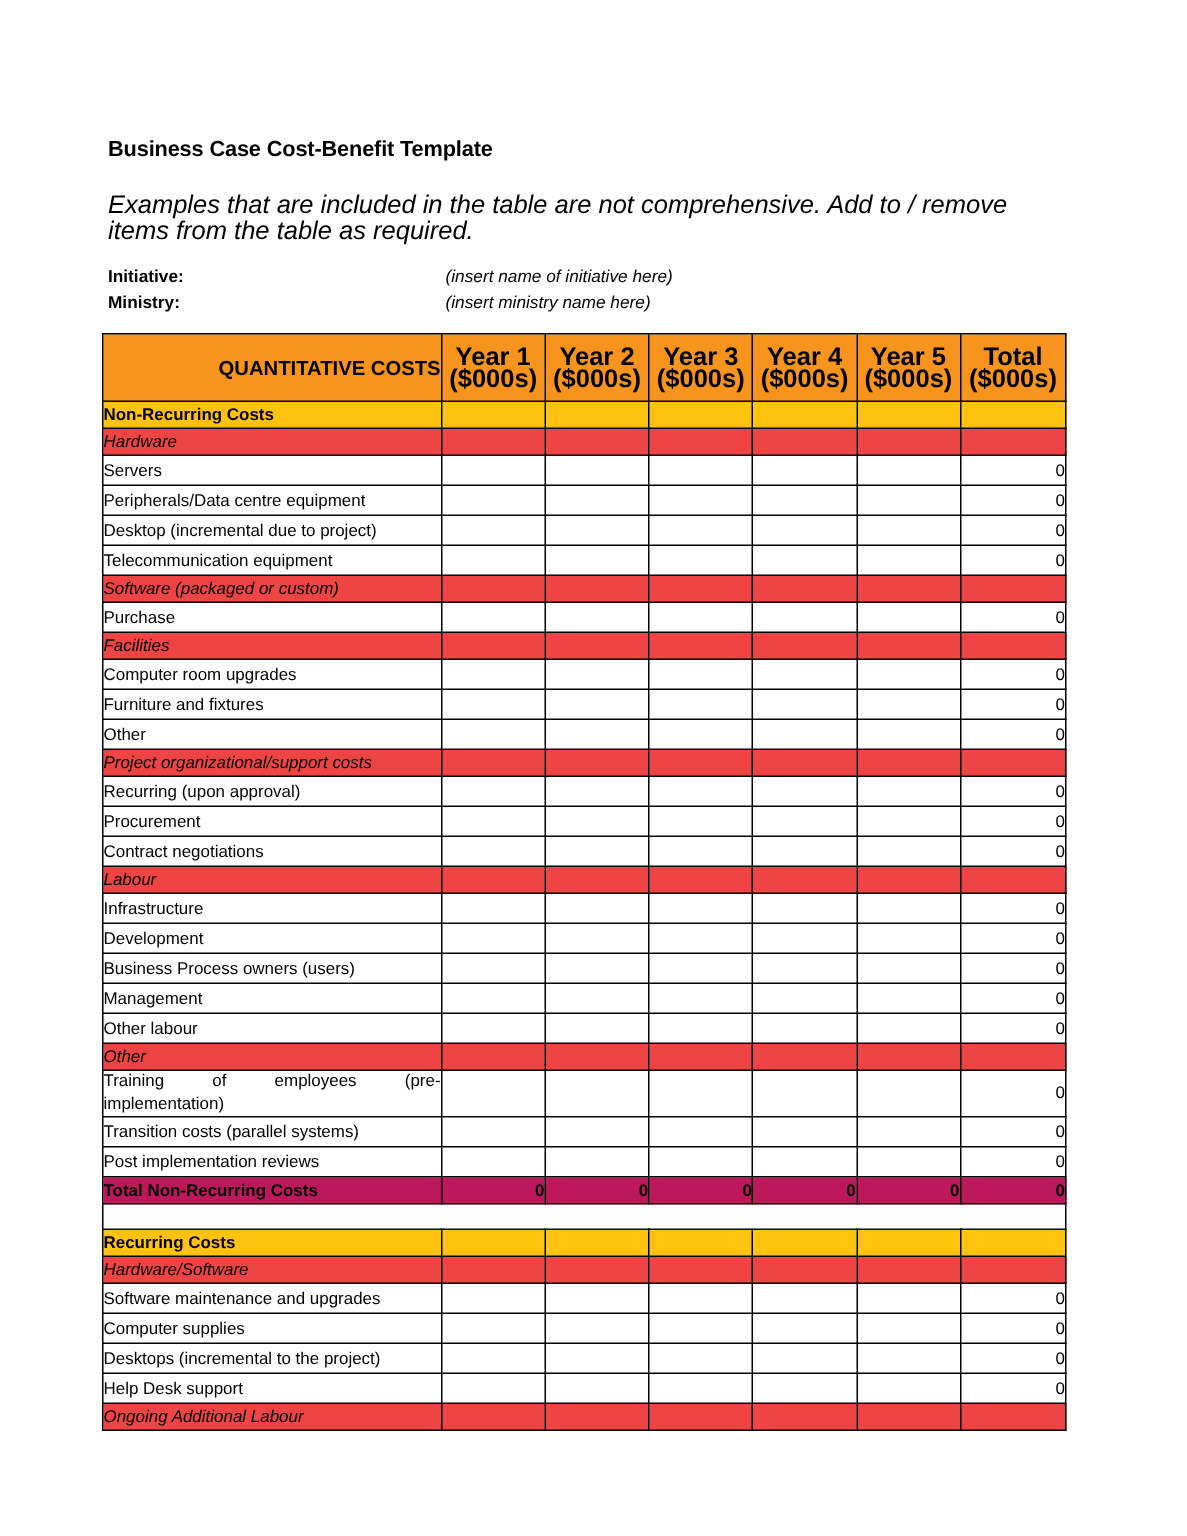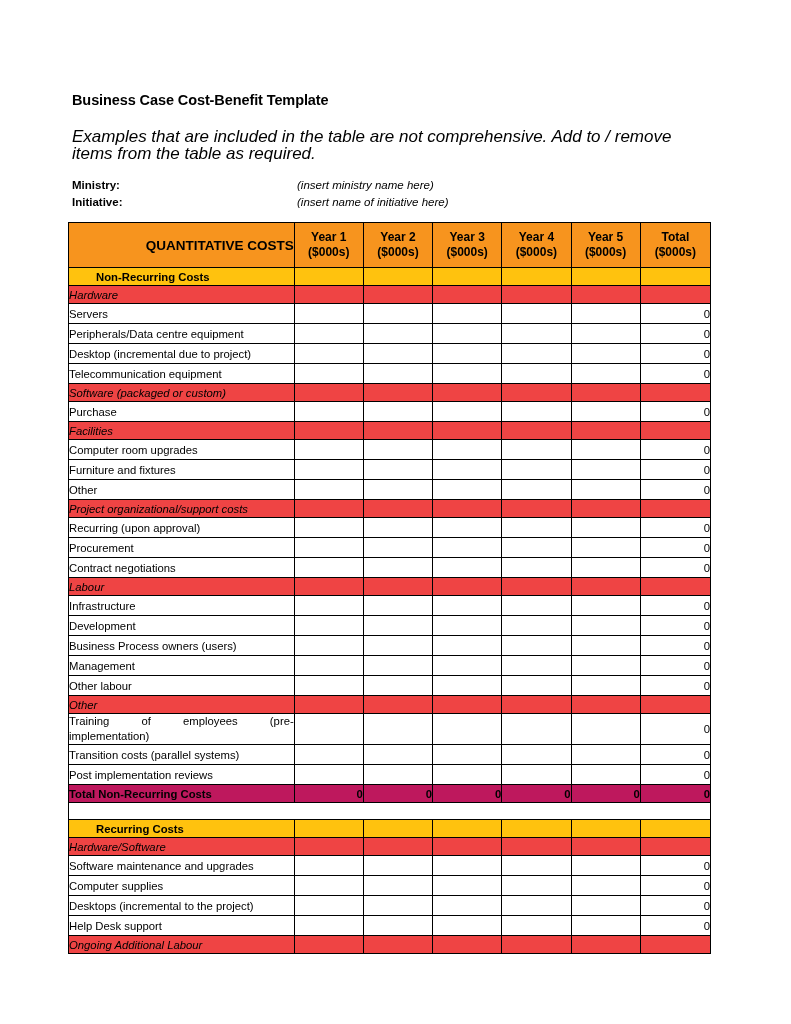--- a/index.html
+++ b/index.html
@@ -105,30 +105,29 @@
   }
   th.hdr-title {
     text-align: right;
     padding: 0 0 0 5px;
     font-size: 13.5px;
     vertical-align: top;
     padding-top: 4px;
   }
   th.hdr-yr {
     text-align: center;
-    font-size: 12px;
+    font-size: 17px;
     padding: 0 1px;
   }
 
   
   tr.group td {
     background: #FFC20E;
     font-weight: bold;
     height: 17px;
-    padding-left: 27px;
   }
   
   tr.sub td {
     background: #ef4444;
     font-style: italic;
     height: 17px;
   }
   
   tr.total td {
     background: #be185d;
@@ -163,26 +162,26 @@
 <body>
 
 <div class="page">
 
   <div class="doc-title">Business Case Cost-Benefit Template</div>
 
   <div class="intro">Examples that are included in the table are not comprehensive.  Add to / remove items from the table as required.</div>
 
   <div class="meta">
     <div class="meta-row">
+      <span class="meta-label">Initiative:</span>
+      <span class="meta-value">(insert name of initiative here)</span>
+    </div>
+    <div class="meta-row">
       <span class="meta-label">Ministry:</span>
       <span class="meta-value">(insert ministry name here)</span>
-    </div>
-    <div class="meta-row">
-      <span class="meta-label">Initiative:</span>
-      <span class="meta-value">(insert name of initiative here)</span>
     </div>
   </div>
 
   <div class="tbl-wrap">
     <table class="cb">
       <colgroup>
         <col class="c-label">
         <col class="c-yr">
           <col class="c-yr">
           <col class="c-yr">

